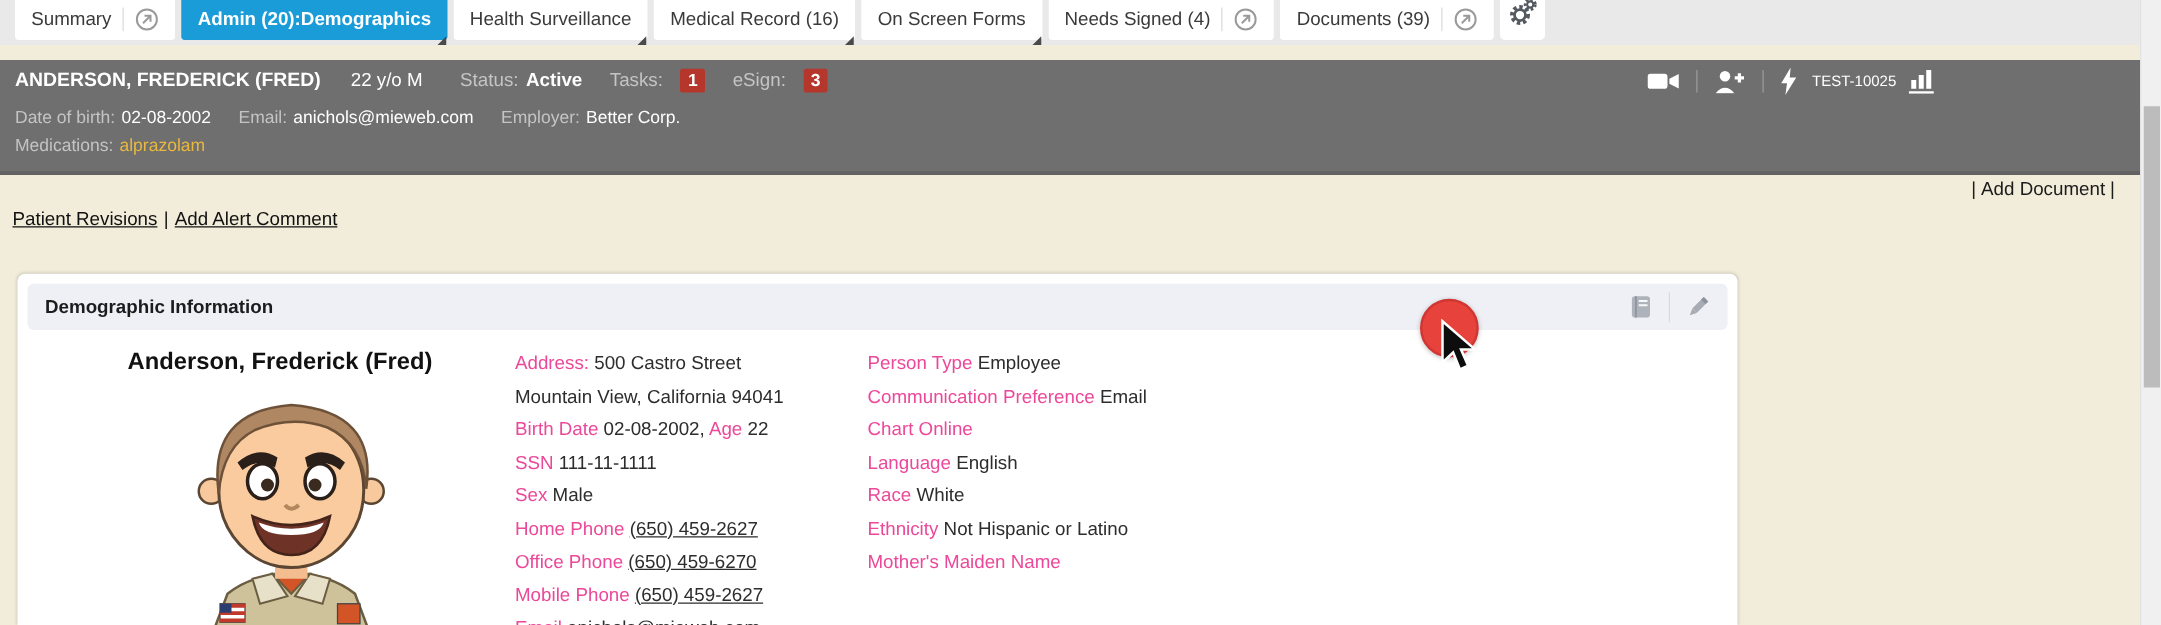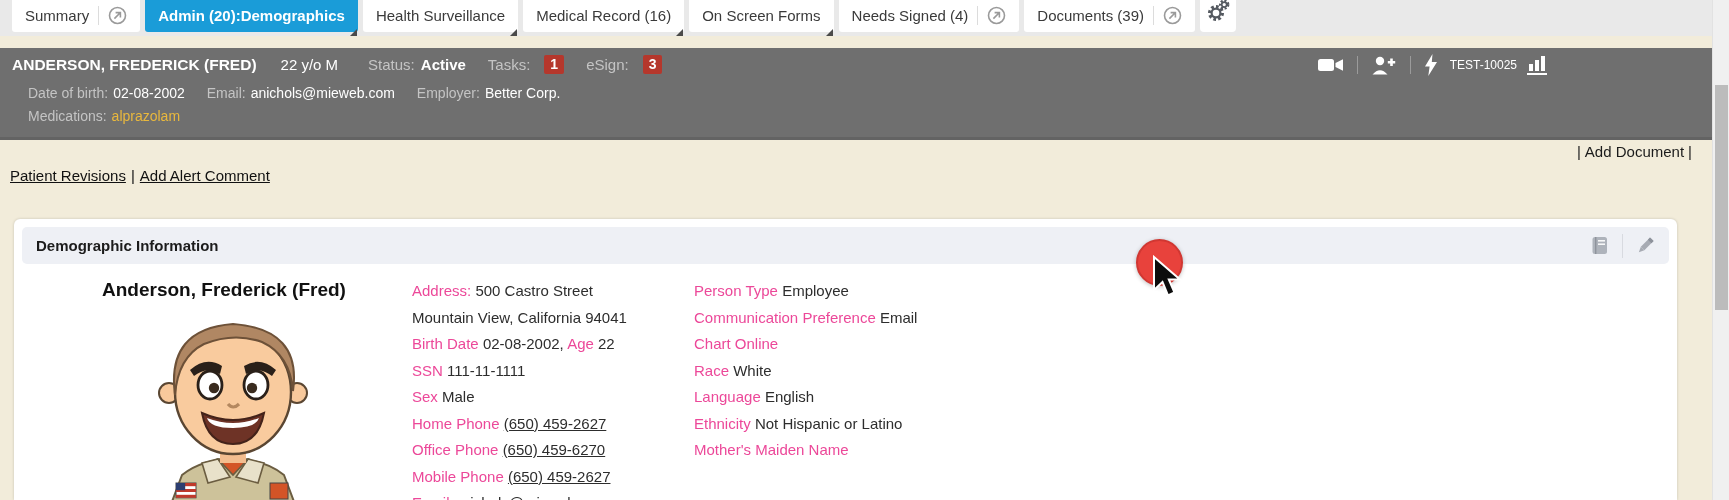--- a/index.html
+++ b/index.html
@@ -42,33 +42,33 @@
   .val-status { font-weight:bold; margin-left:6px; }
   .lbl-tasks { margin-left:22px; }
   .lbl-esign { margin-left:22px; }
   .badge {
     display:inline-block; margin-left:14px; background:#b5372c; color:#fff;
     font-weight:bold; font-size:14px; line-height:19px; padding:0 6px; border-radius:2px;
   }
   .pb-right { margin-left:auto; margin-right:180px; display:flex; align-items:center; }
   .pb-sep { width:1px; height:18px; background:#9b9b9b; margin:0 13px; }
   .pb-chartid { font-size:12px; margin:0 10px 0 12px; }
-  .pb-row2, .pb-row3 { display:flex; align-items:center; height:23px; padding-left:28px; font-size:14px; }
+  .pb-row2, .pb-row3 { display:flex; align-items:center; height:23px; padding-left:12px; font-size:14px; }
   .pb-row2 .pair { margin-right:22px; }
   .pb-label2 { color:#c4c4c4; margin-right:5px; }
   .med-value { color:#e9b83d; }
   
   .add-doc-line { position:absolute; top:143px; right:37px; font-size:15px; color:#1b1b1b; }
   .add-doc-line .lnk { cursor:pointer; margin:0 4px; }
   .page-links { position:absolute; top:167px; left:10px; font-size:15px; color:#111; }
   .page-links a { color:#111; text-decoration:underline; cursor:pointer;text-align:right; }
   .page-links .sep { margin:0 5px; }
   
   .panel {
-    position:absolute; left:14px; top:219px; width:1663px; height:281px;
+    position:absolute; left:14px; top:219px; width:1376px; height:281px;
     background:#fff; border-radius:6px 6px 0 0; box-shadow:0 0 3px rgba(0,0,0,.18);
     overflow:hidden;
   }
   .panel-header {
     margin:8px; height:37px; background:#eef0f5; border-radius:5px;
     display:flex; align-items:center; padding:0 14px;
   }
   .panel-title { font-weight:bold; font-size:15px; color:#1c1c1c; }
   .ph-icons { margin-left:auto; display:flex; align-items:center; }
   .ph-sep { width:1px; height:24px; background:#d8dae0; margin:0 12px; }
@@ -327,26 +327,26 @@
         </div>
         <div>
           <span class="dlabel">Communication Preference</span>
           <span class="dval">Email</span>
         </div>
         <div>
           <span class="dlabel">Chart Online</span>
           <span class="dval"></span>
         </div>
         <div>
+          <span class="dlabel">Language</span>
+          <span class="dval">English</span>
+        </div>
+        <div>
           <span class="dlabel">Race</span>
           <span class="dval">White</span>
-        </div>
-        <div>
-          <span class="dlabel">Language</span>
-          <span class="dval">English</span>
         </div>
         <div>
           <span class="dlabel">Ethnicity</span>
           <span class="dval">Not Hispanic or Latino</span>
         </div>
         <div>
           <span class="dlabel">Mother's Maiden Name</span>
           <span class="dval"></span>
         </div>
       </div>

